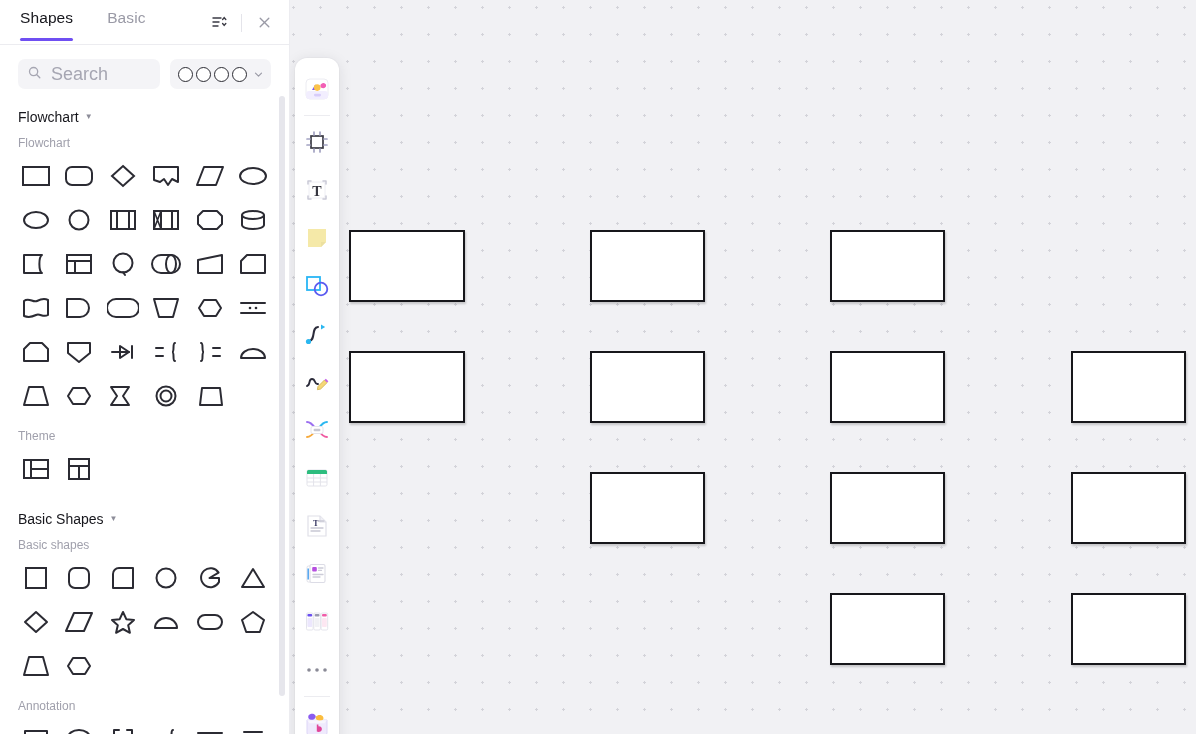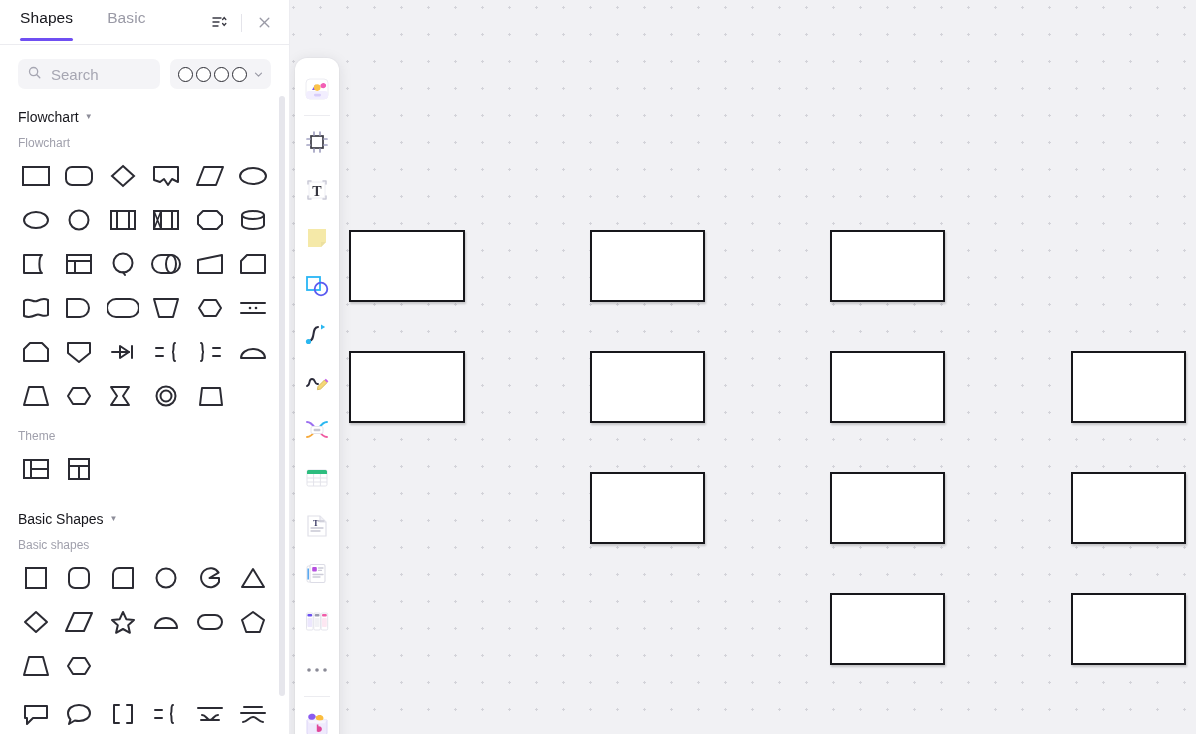--- a/index.html
+++ b/index.html
@@ -64,21 +64,21 @@
     flex: 1 1 auto;
     height: 30px;
     background: #f4f4f7;
     border-radius: 7px;
     display: flex; align-items: center;
     padding: 0 10px;
     gap: 8px;
   }
   .search-box input {
     border: 0; outline: 0; background: transparent;
-    font-size: 15px; color: #0f172a;
+    font-size: 18px; color: #0f172a;
     font-family: "Liberation Sans", sans-serif;
     width: 100%;
   }
   .search-box input::placeholder { color: #a6a6b2; }
   .swatch-box {
     height: 30px; background: #f4f4f7; border-radius: 7px;
     display: flex; align-items: center; gap: 3px;
     padding: 0 7px 0 8px;
   }
   .swatch {
@@ -521,20 +521,21 @@
           <svg width="32" height="26" viewBox="0 0 32 26">
               <path d="M10 5h12l5 8-5 8H10l-5-8z" fill="none" stroke="#2b2b33" stroke-width="2" stroke-linejoin="round"></path>
             </svg>
         </div>
         <div class="shape-cell"></div>
         <div class="shape-cell"></div>
         <div class="shape-cell"></div>
         <div class="shape-cell"></div>
       </div>
 
+      <div class="sub-label">Annotation</div>
       <div class="shape-grid">
         <div class="shape-cell">
           <svg width="32" height="26" viewBox="0 0 32 26">
               <path d="M5 5h22v12h-14l-6 6v-6H5z" fill="none" stroke="#2b2b33" stroke-width="2" stroke-linejoin="round"></path>
             </svg>
         </div>
         <div class="shape-cell">
           <svg width="32" height="26" viewBox="0 0 32 26">
               <path d="M16 4c6.6 0 11 3.6 11 8s-4.4 8-11 8c-1.5 0-2.9-.2-4.2-.5L6 23l1.5-4.6C5.9 17 5 15.1 5 12c0-4.4 4.4-8 11-8z" fill="none" stroke="#2b2b33" stroke-width="2" stroke-linejoin="round"></path>
             </svg>

